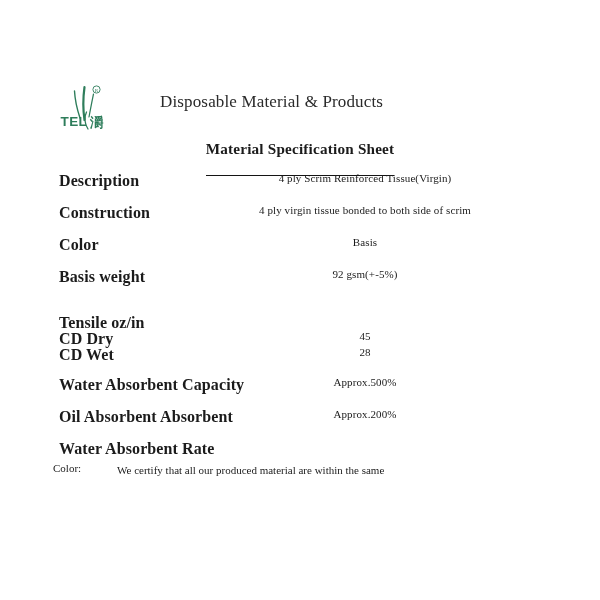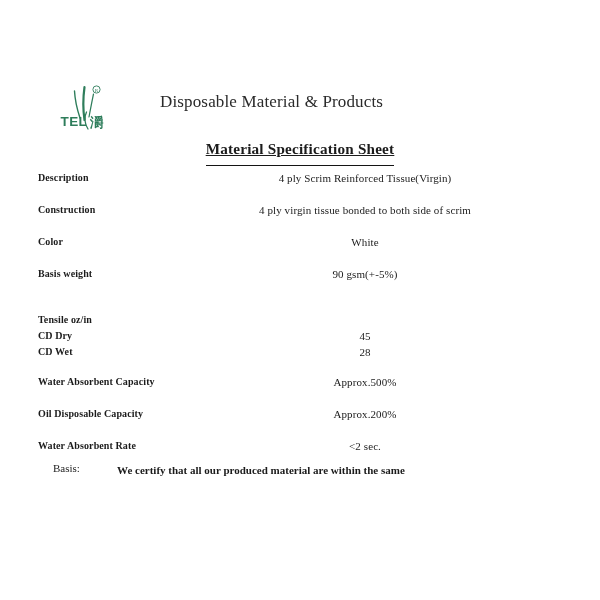--- a/index.html
+++ b/index.html
@@ -57,45 +57,44 @@
     left: 0;
     top: 140px;
     width: 600px;
     text-align: center;
     font-size: 15.2px;
     font-weight: bold;
     letter-spacing: 0.2px;
   }
   .doc-title span {
     border-bottom: 1.6px solid #141414;
-    padding-bottom: 8px;
-    text-decoration: underline;
+    padding-bottom: 18px;
   }
 
   
   .spec-table {
     position: absolute;
     left: 0;
     top: 172px;
     width: 600px;
   }
 
   .spec-row {
     position: relative;
     height: 32px;
   }
   .spec-row.tight { height: 16px; }
   .spec-row.group-head { height: 16px; }
   .spec-row.gap-before { margin-top: 14px; padding-left: 48px; }
 
   .spec-label {
     position: absolute;
-    left: 38px;
-    top: 0;
-    font-size: 10px;
+    left: 59px;
+    top: 0;
+    font-size: 16px;
     font-weight: bold;
     letter-spacing: 0.1px;
     white-space: nowrap;
   }
 
   .spec-value {
     position: absolute;
     left: 230px;
     top: 0;
     width: 270px;
@@ -123,21 +122,20 @@
     font-size: 11px;
     white-space: nowrap;
   }
   .remark-body {
     position: absolute;
     left: 117px;
     top: 0;
     width: 360px;
     font-size: 11px;
     line-height: 17px;
-    font-weight: bold;
   }
   .remark-body div { white-space: nowrap; }
 </style>
 </head>
 <body>
 
 <div class="page">
 
   <div class="letterhead">
 
@@ -173,26 +171,26 @@
       <div class="spec-value wide">4 ply Scrim Reinforced Tissue(Virgin)</div>
     </div>
 
     <div class="spec-row">
       <div class="spec-label">Construction</div>
       <div class="spec-value wide">4 ply virgin tissue bonded to both side of scrim</div>
     </div>
 
     <div class="spec-row">
       <div class="spec-label">Color</div>
-      <div class="spec-value">White</div>
+      <div class="spec-value">Basis</div>
     </div>
 
     <div class="spec-row">
       <div class="spec-label">Basis weight</div>
-      <div class="spec-value">90 gsm(+-5%)</div>
+      <div class="spec-value">92 gsm(+-5%)</div>
     </div>
 
     <div class="spec-row group-head gap-before">
       <div class="spec-label">Tensile oz/in</div>
     </div>
 
     <div class="spec-row tight">
       <div class="spec-label">CD Dry</div>
       <div class="spec-value">45</div>
     </div>
@@ -201,30 +199,29 @@
       <div class="spec-label">CD Wet</div>
       <div class="spec-value">28</div>
     </div>
 
     <div class="spec-row gap-before">
       <div class="spec-label">Water Absorbent Capacity</div>
       <div class="spec-value">Approx.500%</div>
     </div>
 
     <div class="spec-row">
-      <div class="spec-label">Oil Disposable Capacity</div>
+      <div class="spec-label">Oil Absorbent Absorbent</div>
       <div class="spec-value">Approx.200%</div>
     </div>
 
     <div class="spec-row">
       <div class="spec-label">Water Absorbent Rate</div>
-      <div class="spec-value">&lt;2 sec.</div>
     </div>
   </div>
 
   <div class="remark">
-    <div class="remark-label">Basis:</div>
+    <div class="remark-label">Color:</div>
     <div class="remark-body">
       <div>We certify that all our produced material are within the same</div>
     </div>
   </div>
 
 </div>
 
 </body></html>

